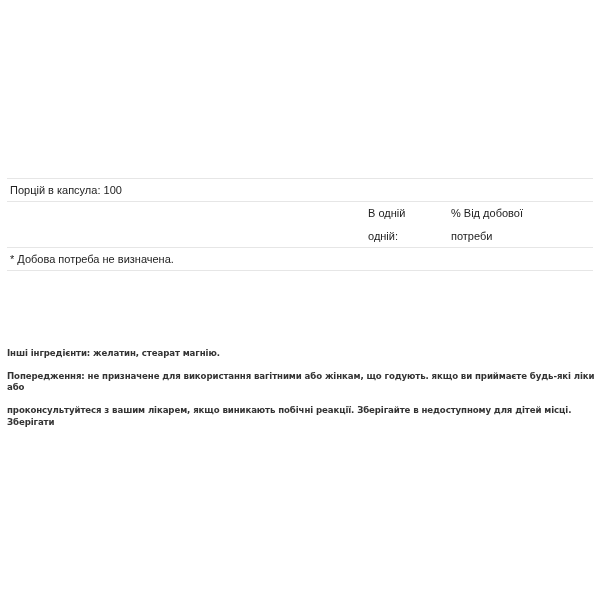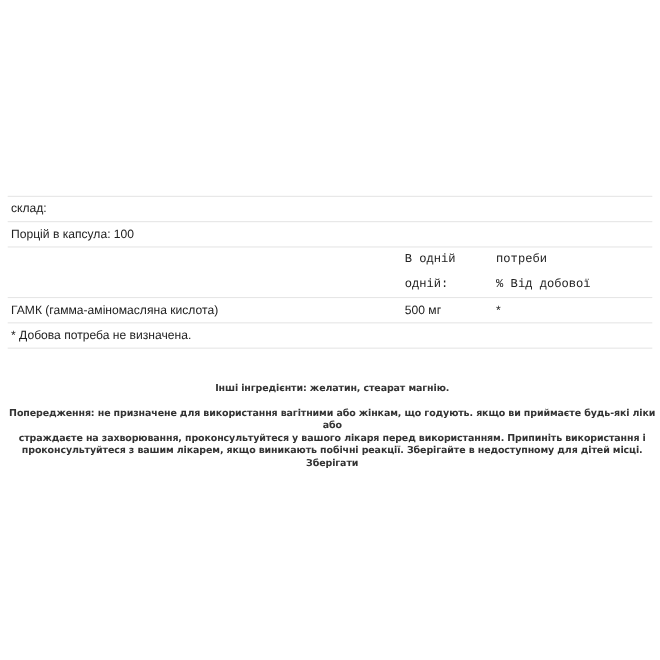--- a/index.html
+++ b/index.html
@@ -1,60 +1,52 @@
 <!DOCTYPE html>
 <html><head>
   <meta charset="utf-8">
   <style>
     html, body { margin: 0; padding: 0; background: #ffffff; }
     body { width: 600px; height: 600px; position: relative; overflow: hidden;
            font-family: "Liberation Sans", sans-serif; color: #222; }
     .panel { position: absolute; left: 7px; top: 178px; width: 586px; }
     .row { position: relative; border-top: 1px solid #e6e6e6; height: 22px;
            font-size: 11px; line-height: 22px; padding-left: 3px; }
-    .row.tall { height: 45px; font-family: Liberation Mono, monospace; }
+    .row.tall { height: 45px; }
     .row.last { border-bottom: 1px solid #e6e6e6; }
     .col2 { position: absolute; left: 361px; top: 0; }
     .col3 { position: absolute; left: 444px; top: 0; }
     .hdr-line { display: block; height: 23px; line-height: 23px; }
     .notes { position: absolute; left: 7px; top: 348px; width: 590px;
              font-family: "DejaVu Sans", sans-serif; font-weight: bold; font-size: 8.6px;
              color: #333; line-height: 11.5px; letter-spacing: -0.1px; }
-    .notes p { margin: 0 0 11px 0; text-align: center; }
+    .notes p { margin: 0 0 11px 0; }
   </style>
 </head>
 <body>
 
 <div class="panel">
-  <div class="row">
-    <span>склад:</span>
-  </div>
   <div class="row">
     <span>Порцій в капсула: 100</span>
   </div>
   <div class="row tall">
     <div class="col2">
       <span class="hdr-line">В одній</span>
       <span class="hdr-line">одній:</span>
     </div>
     <div class="col3">
+      <span class="hdr-line">% Від добової</span>
       <span class="hdr-line">потреби</span>
-      <span class="hdr-line">% Від добової</span>
     </div>
-  </div>
-  <div class="row">
-    <span>ГАМК (гамма-аміномасляна кислота)</span>
-    <span class="col2">500 мг</span>
-    <span class="col3">*</span>
   </div>
   <div class="row last">
     <span>* Добова потреба не визначена.</span>
   </div>
 </div>
 
 <div class="notes">
   <p>Інші інгредієнти: желатин, стеарат магнію.</p>
   <p>
     <span>Попередження: не призначене для використання вагітними або жінкам, що годують. якщо ви приймаєте будь-які ліки або</span><br>
-    <span>страждаєте на захворювання, проконсультуйтеся у вашого лікаря перед використанням. Припиніть використання і</span><br>
+    <br>
     <span>проконсультуйтеся з вашим лікарем, якщо виникають побічні реакції. Зберігайте в недоступному для дітей місці. Зберігати</span><br>
   </p>
 </div>
 
 </body></html>

